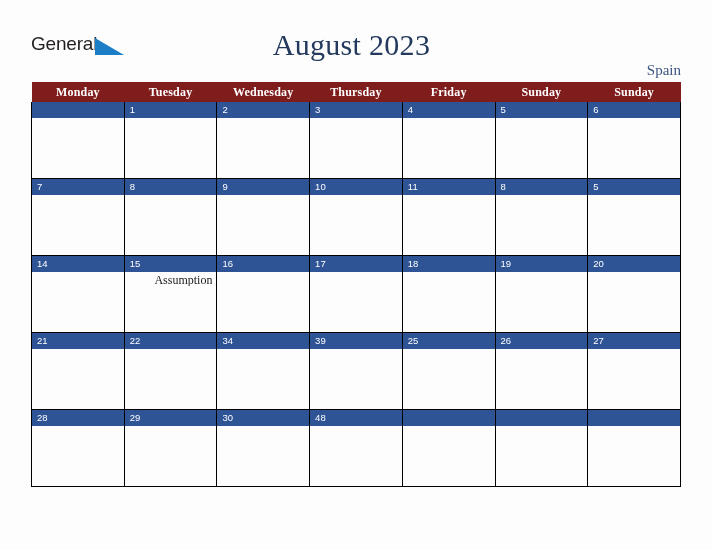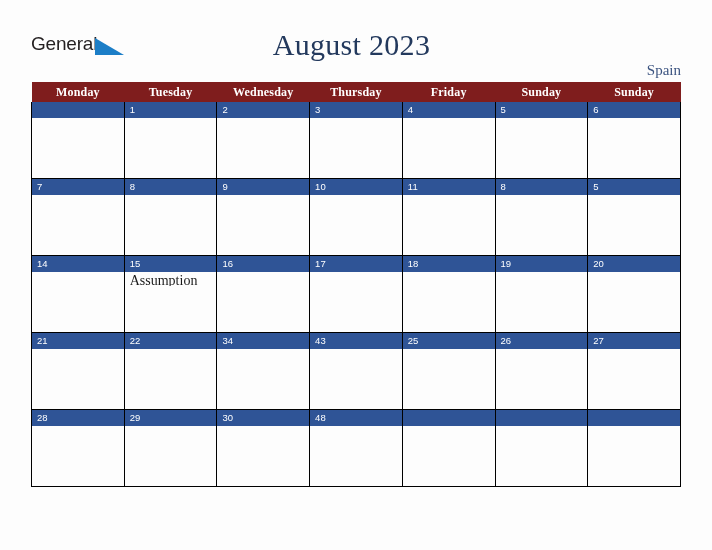--- a/index.html
+++ b/index.html
@@ -129,25 +129,26 @@
     padding-left: 5px;
     box-sizing: border-box;
     overflow: hidden;
     white-space: nowrap;
   }
   .cell-body {
     padding: 3px 4px 0 5px;
   }
   .event {
     font-family: "Liberation Serif", serif;
-    font-size: 14px;
+    font-size: 12px;
     color: #1a1a1a;
     line-height: 11px;
     white-space: nowrap;
     overflow: hidden;
+    text-align: right;
   }
 </style>
 </head>
 <body>
 
 <div class="page-header">
 
   <div class="logo">
     <span class="logo-general">General</span>
     <span class="logo-triangle">
@@ -276,21 +277,21 @@
         </td>
         <td>
           <div class="daynum-band">22</div>
           <div class="cell-body"></div>
         </td>
         <td>
           <div class="daynum-band">34</div>
           <div class="cell-body"></div>
         </td>
         <td>
-          <div class="daynum-band">43</div>
+          <div class="daynum-band">39</div>
           <div class="cell-body"></div>
         </td>
         <td>
           <div class="daynum-band">25</div>
           <div class="cell-body"></div>
         </td>
         <td>
           <div class="daynum-band">26</div>
           <div class="cell-body"></div>
         </td>

